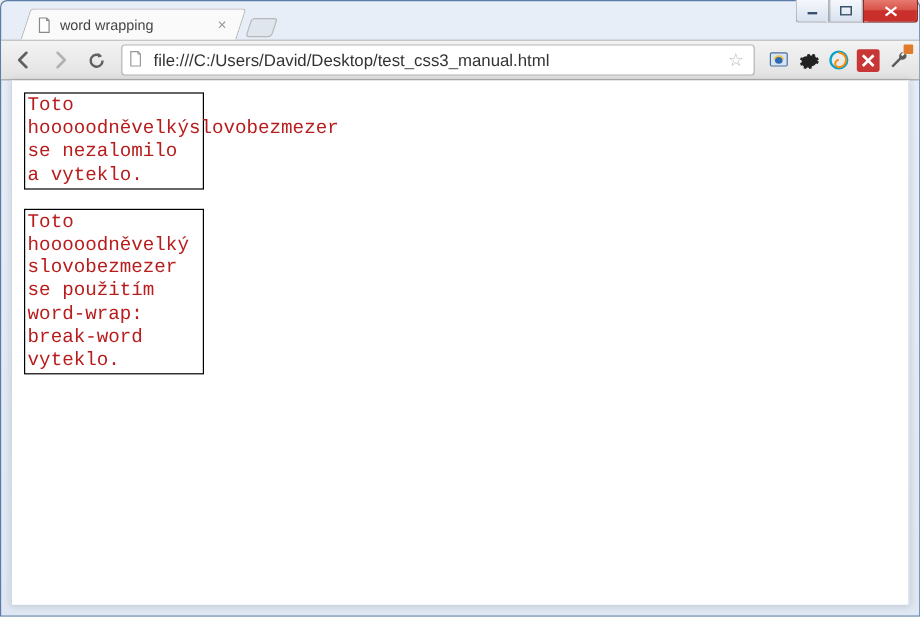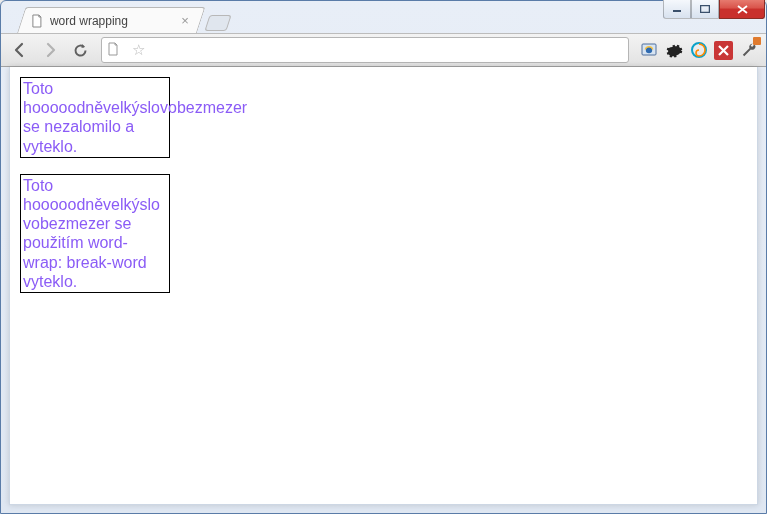--- a/index.html
+++ b/index.html
@@ -99,22 +99,22 @@
     .omnibox-star { font-size: 15px; color: #b9b9b9; padding: 0 4px; }
     
     .ext-row { display: flex; align-items: center; gap: 5px; padding: 0 2px; }
     .ext-icon { width: 20px; height: 20px; display: flex; align-items: center; justify-content: center; font-size: 14px; }
     
     .content {
       flex: 1;
       background: #fff;
       border-top: 1px solid #d0d0d0;
       padding: 10px;
-      font-family: Liberation Sans, sans-serif;
-      font-size: 16px; color: #8b5cf6;
+      font-family: Liberation Mono, monospace;
+      font-size: 16px; color: #b91c1c;
       overflow: auto;
       margin: 0 8px 8px 8px;
       border: 1px solid #cdd7e4;
       border-top: none;
       box-shadow: 0 0 6px rgba(0,0,0,0.15);
     }
     .box {
       width: 150px;
       border: 1px solid #000;
       padding: 1px 2px;
@@ -181,20 +181,21 @@
         </svg>
     </div>
 
     <div class="omnibox">
       <span class="omnibox-icon">
         <svg width="14" height="14" viewBox="0 0 14 14">
             <path d="M3 1 h6 l2 2 v10 h-8 z" fill="#fff" stroke="#999" stroke-width="1"></path>
             <path d="M9 1 v2 h2" fill="none" stroke="#999"></path>
           </svg>
       </span>
+      <span class="omnibox-url">file:///C:/Users/David/Desktop/test_css3_manual.html</span>
       <span class="omnibox-star">☆</span>
     </div>
 
     <div class="ext-row">
       <div class="ext-icon" style="position:relative;">
         <svg width="18" height="18" viewBox="0 0 18 18">
           <rect x="2" y="3" width="14" height="11" rx="1" fill="#d7e4f2" stroke="#4f6f9c" stroke-width="1"></rect>
           <circle cx="9" cy="9" r="3.2" fill="#2e6ab1"></circle>
           <path d="M5.2 8.5 A4 4 0 0 1 12.8 8.5" fill="none" stroke="#f5c242" stroke-width="1.3"></path>
         </svg>

